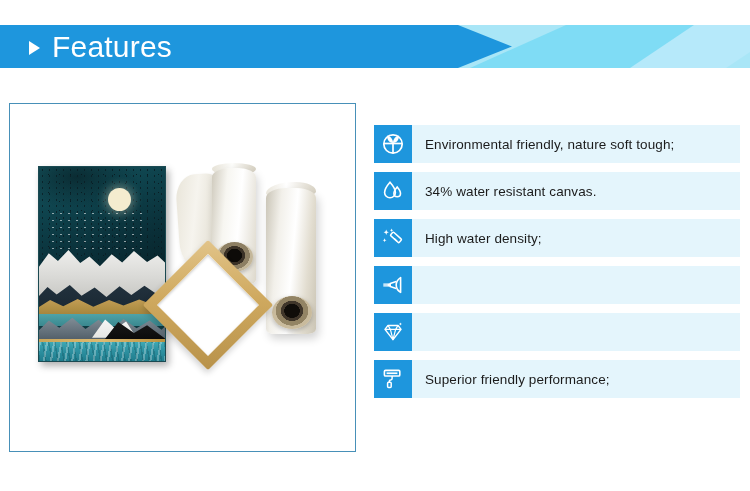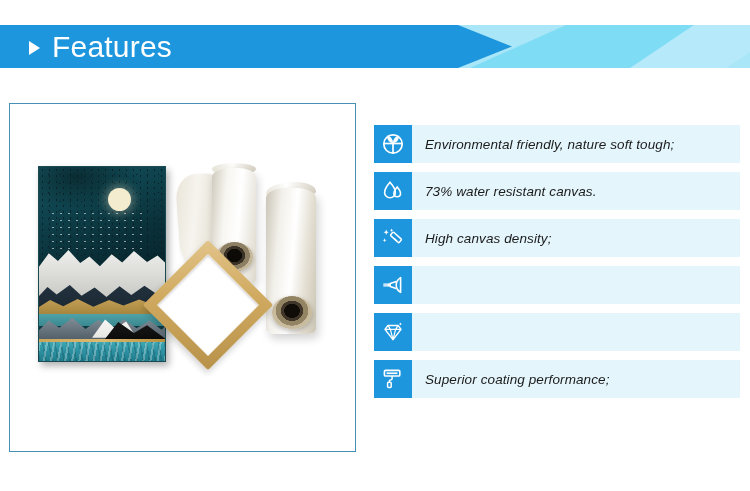--- a/index.html
+++ b/index.html
@@ -199,21 +199,21 @@
   .frame-inner {
     position: absolute; left: 10px; top: 10px; right: 10px; bottom: 10px;
     background: #ffffff;
     box-shadow: inset 1px 1px 3px rgba(0,0,0,.22);
   }
 
   
   .features { position: absolute; left: 374px; top: 125px; width: 366px; }
   .feature-row {
     display: flex; align-items: stretch;
-    background: #e4f5fc; margin-bottom: 9px; height: 38px; font-style: italic;
+    background: #e4f5fc; margin-bottom: 9px; height: 38px;
   }
   .feature-icon {
     flex: 0 0 38px; width: 38px; height: 38px;
     background: #1e96dd; display: flex; align-items: center; justify-content: center;
   }
   .feature-icon svg { display: block; }
   .feature-text {
     flex: 1; display: flex; align-items: center; padding-left: 13px;
     font-size: 13.5px; color: #1b1b1b; letter-spacing: .1px;
   }
@@ -283,34 +283,34 @@
       <div class="feature-text">Environmental friendly, nature soft tough;</div>
     </div>
 
     <div class="feature-row">
       <div class="feature-icon">
         <svg width="24" height="24" viewBox="0 0 24 24">
           <path d="M9 3.2 C9 3.2 3.6 9.4 3.6 13.4 a5.4 5.4 0 0 0 10.8 0 C14.4 9.4 9 3.2 9 3.2 Z" fill="none" stroke="#fff" stroke-width="1.6"></path>
           <path d="M16.2 8 C16.2 8 12.9 11.9 12.9 14.4 a3.3 3.3 0 0 0 6.6 0 C19.5 11.9 16.2 8 16.2 8 Z" fill="none" stroke="#fff" stroke-width="1.6"></path>
         </svg>
       </div>
-      <div class="feature-text">73% water resistant canvas.</div>
+      <div class="feature-text">34% water resistant canvas.</div>
     </div>
 
     <div class="feature-row">
       <div class="feature-icon">
         <svg width="24" height="24" viewBox="0 0 24 24">
           <rect x="9.5" y="9" width="11.5" height="4.6" rx="1" transform="rotate(42 15 11)" fill="none" stroke="#fff" stroke-width="1.5"></rect>
           <path d="M13.2 12.4 L16 15.3" stroke="#fff" stroke-width="1.4"></path>
           <path d="M5.2 3.6 l.75 1.9 1.9.75 -1.9.75 -.75 1.9 -.75-1.9 -1.9-.75 1.9-.75 z" fill="#fff"></path>
           <path d="M10.6 2.6 l.5 1.25 1.25.5 -1.25.5 -.5 1.25 -.5-1.25 -1.25-.5 1.25-.5 z" fill="#fff"></path>
           <path d="M3.6 12.3 l.55 1.4 1.4.55 -1.4.55 -.55 1.4 -.55-1.4 -1.4-.55 1.4-.55 z" fill="#fff"></path>
         </svg>
       </div>
-      <div class="feature-text">High canvas density;</div>
+      <div class="feature-text">High water density;</div>
     </div>
 
     <div class="feature-row">
       <div class="feature-icon">
         <svg width="24" height="24" viewBox="0 0 24 24">
           <path d="M19.6 4.6 C16.4 6.6 15.2 9.3 15.2 12 s1.2 5.4 4.4 7.4 Z" fill="none" stroke="#fff" stroke-width="1.6" stroke-linejoin="round"></path>
           <path d="M15.2 8.6 L9.2 10.5 L9.2 13.5 L15.2 15.4" fill="none" stroke="#fff" stroke-width="1.6" stroke-linejoin="round"></path>
           <rect x="6.2" y="10.4" width="3" height="3.2" fill="#fff"></rect>
           <path d="M2.3 11.1 H6.2 M2.3 12.9 H6.2" stroke="#fff" stroke-width="1.4"></path>
         </svg>
@@ -329,17 +329,17 @@
 
     <div class="feature-row">
       <div class="feature-icon">
         <svg width="24" height="24" viewBox="0 0 24 24">
           <rect x="3.4" y="3.4" width="15.4" height="5.6" rx="1.1" fill="none" stroke="#fff" stroke-width="1.6"></rect>
           <rect x="5.6" y="5.4" width="10.8" height="1.7" fill="#fff"></rect>
           <path d="M11.1 9 V11.6 a1.3 1.3 0 0 1 -1.3 1.3 H9.6 a1.3 1.3 0 0 0 -1.3 1.3 V15.4" fill="none" stroke="#fff" stroke-width="1.5"></path>
           <rect x="6.6" y="15.2" width="3.6" height="5.4" rx="1" fill="none" stroke="#fff" stroke-width="1.5"></rect>
         </svg>
       </div>
-      <div class="feature-text">Superior coating performance;</div>
+      <div class="feature-text">Superior friendly performance;</div>
     </div>
 
   </div>
 </div>
 
 </body></html>

